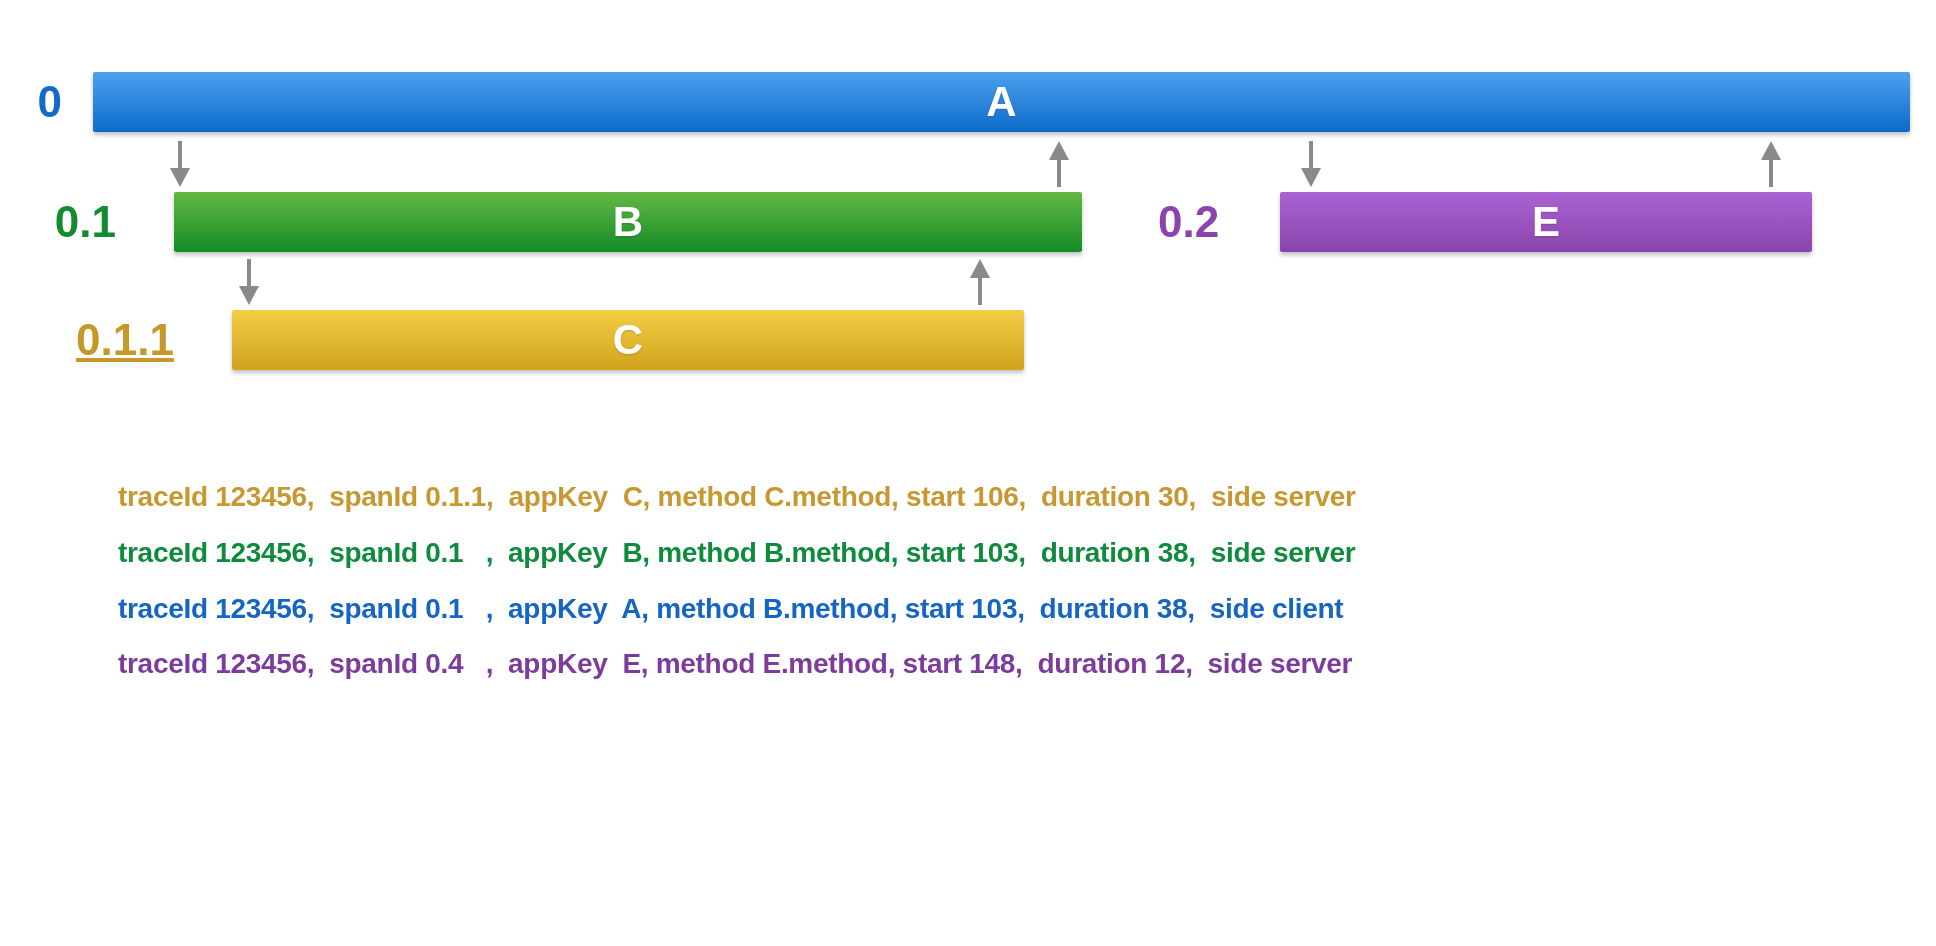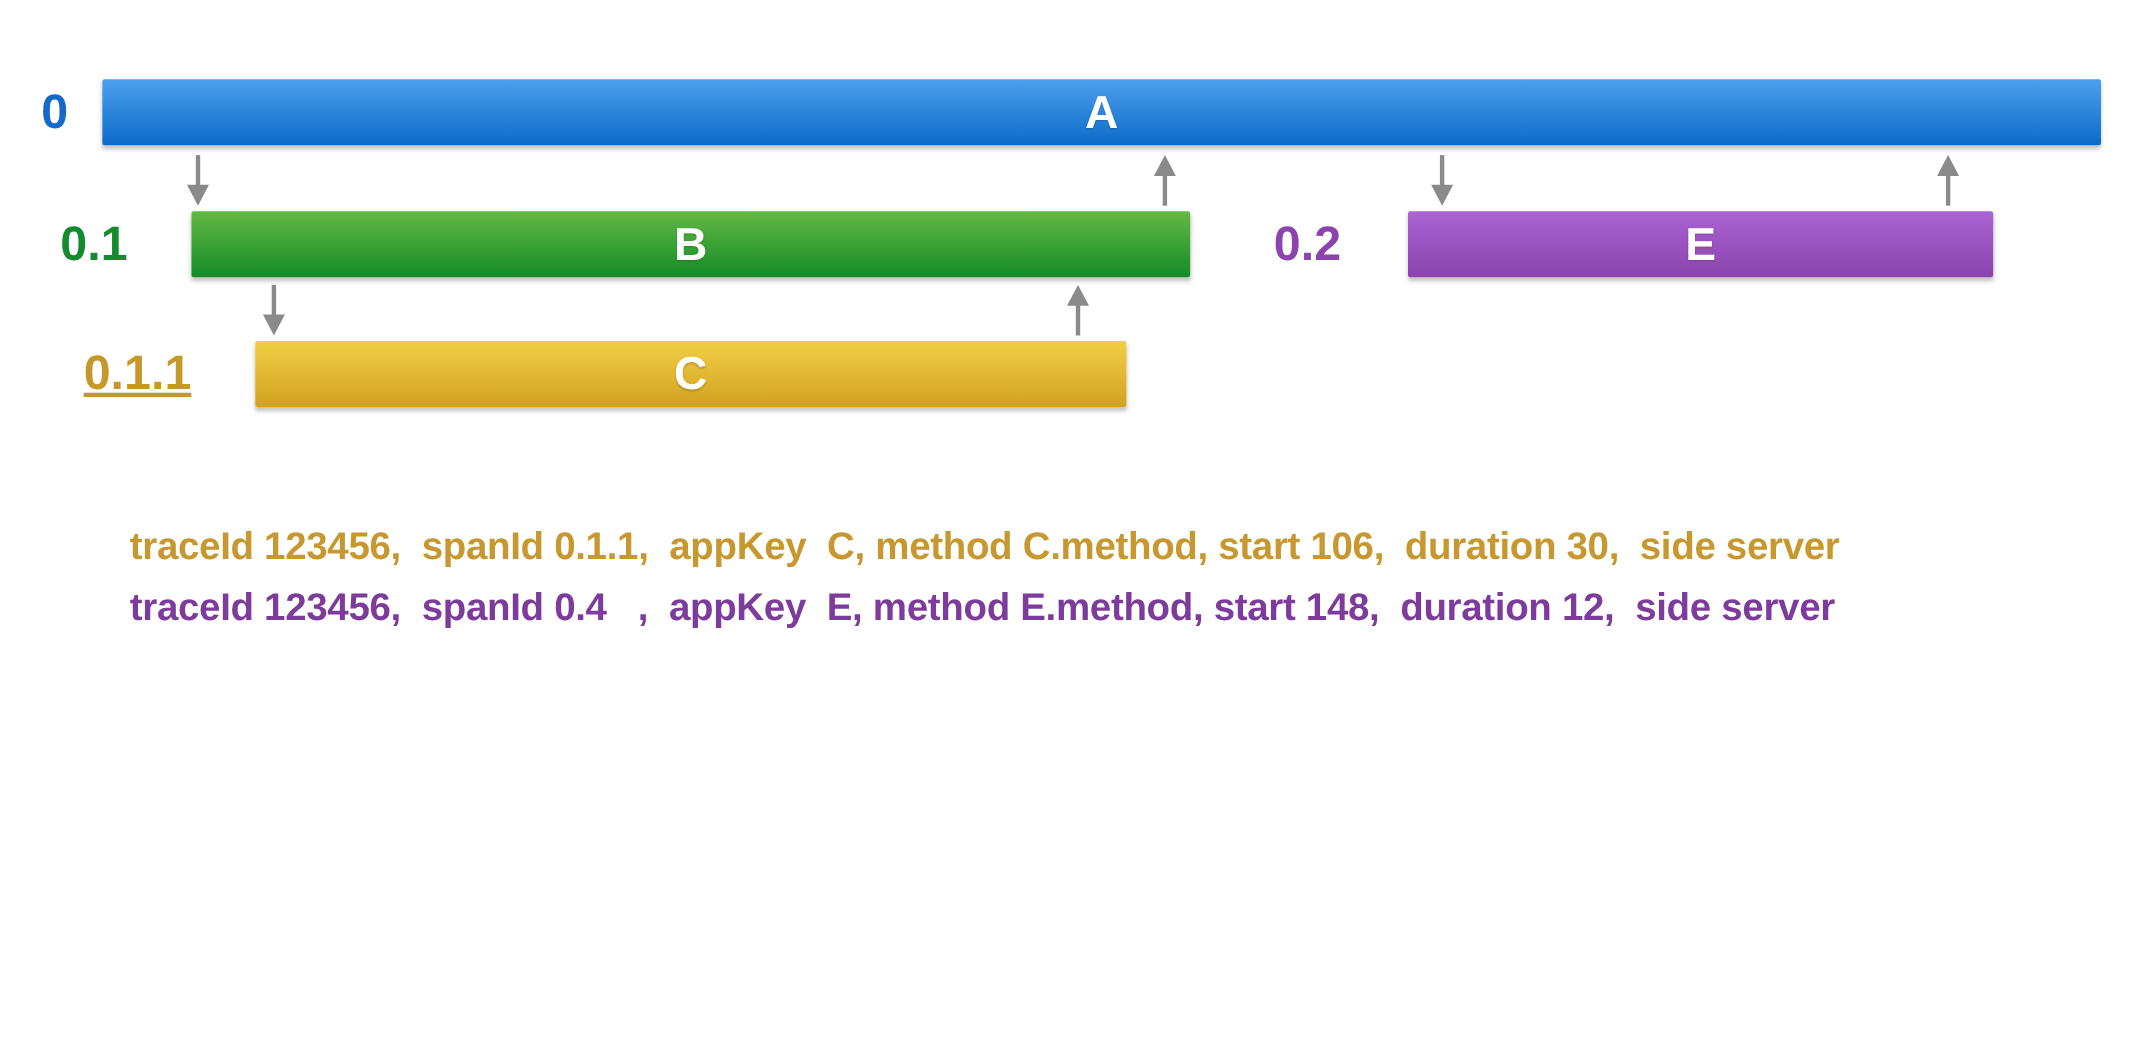--- a/index.html
+++ b/index.html
@@ -70,21 +70,21 @@
 
   
   .trace-log {
     position: absolute;
     left: 118px;
     top: 469px;
   }
   .log-line {
     display: block;
     white-space: pre;
-    font-size: 35px;
+    font-size: 28px;
     line-height: 55.8px;
     letter-spacing: -0.3px;
   }
   .line-gold   { color: var(--text-gold); }
   .line-green  { color: var(--text-green); }
   .line-blue   { color: var(--text-blue); }
   .line-purple { color: var(--text-purple); }
 </style>
 </head>
 <body>
@@ -133,16 +133,18 @@
     <div class="head"></div>
   </div>
 
   <div class="row-label label-gold" style="left:65px; top:310px; width:120px; text-align:center;">0.1.1</div>
   <div class="bar bar-gold" style="left:232px; top:310px; width:792px;">
     <span>C</span>
   </div>
 
   <div class="trace-log">
     <span class="log-line line-gold">traceId 123456,  spanId 0.1.1,  appKey  C, method C.method, start 106,  duration 30,  side server</span>
+    <span class="log-line line-green">traceId 123456,  spanId 0.1   ,  appKey  B, method B.method, start 103,  duration 38,  side server</span>
+    <span class="log-line line-blue">traceId 123456,  spanId 0.1   ,  appKey  A, method B.method, start 103,  duration 38,  side client</span>
     <span class="log-line line-purple">traceId 123456,  spanId 0.4   ,  appKey  E, method E.method, start 148,  duration 12,  side server</span>
   </div>
 
 </div>
 
 </body></html>

